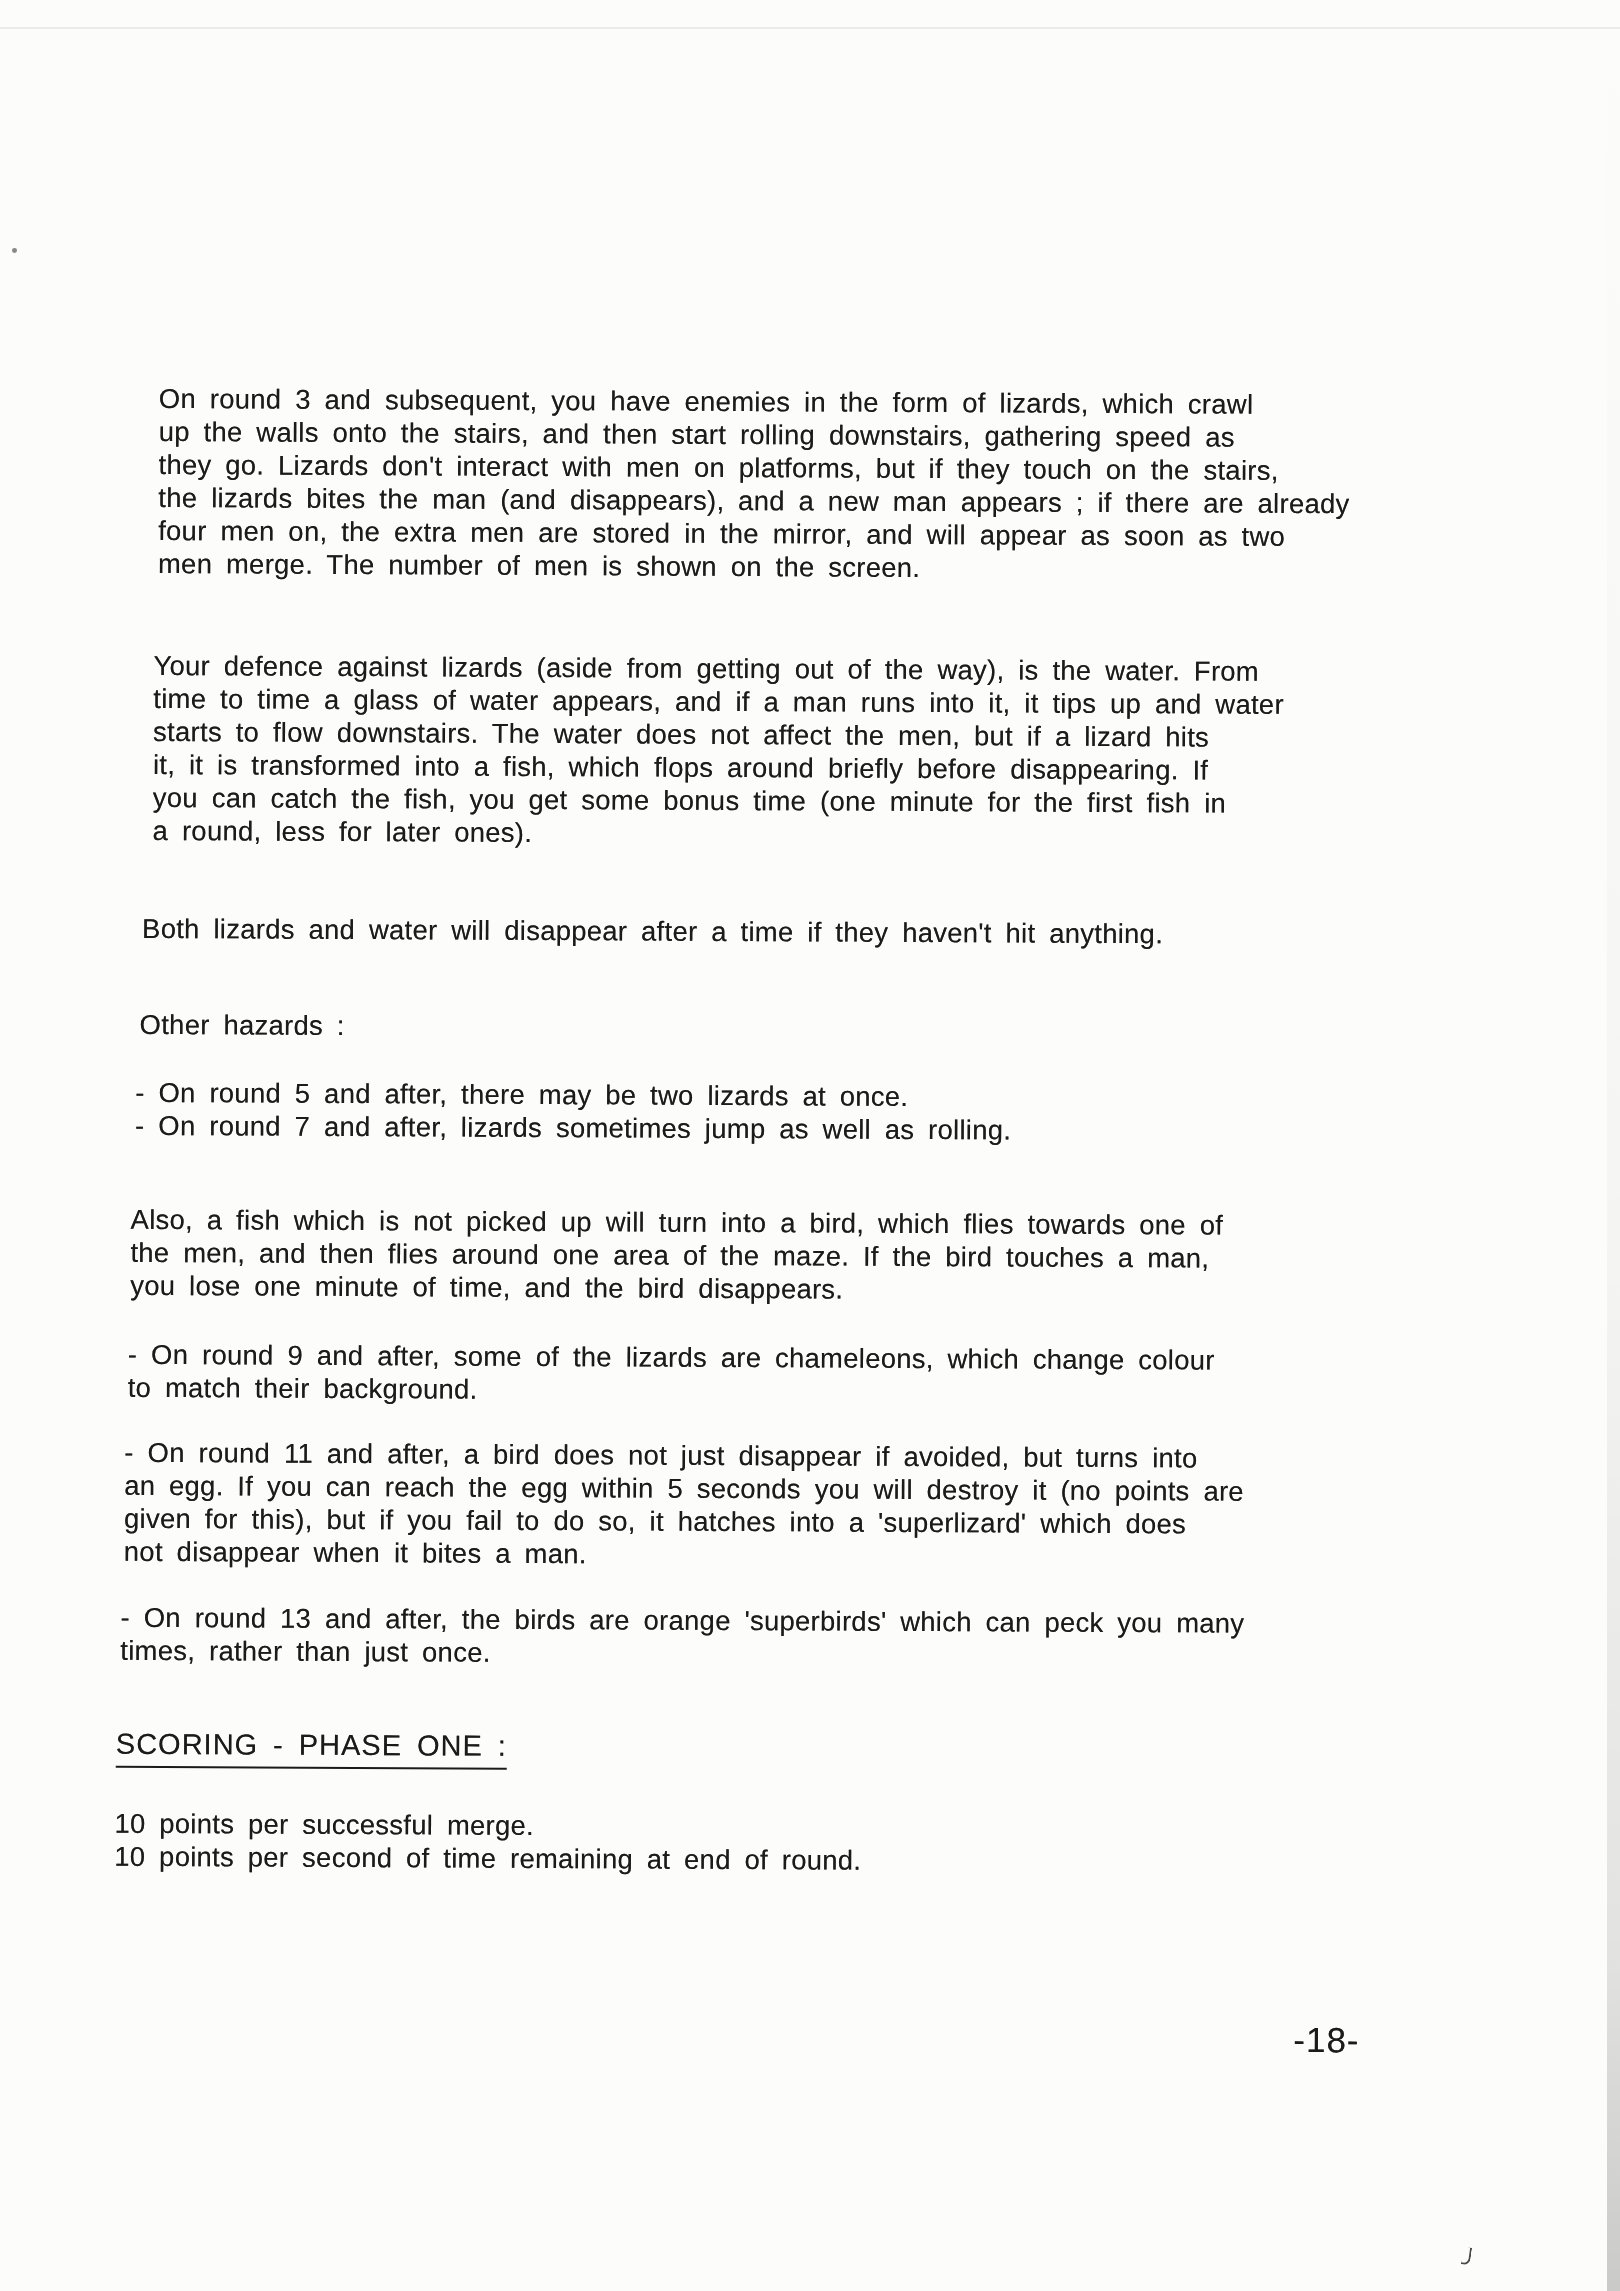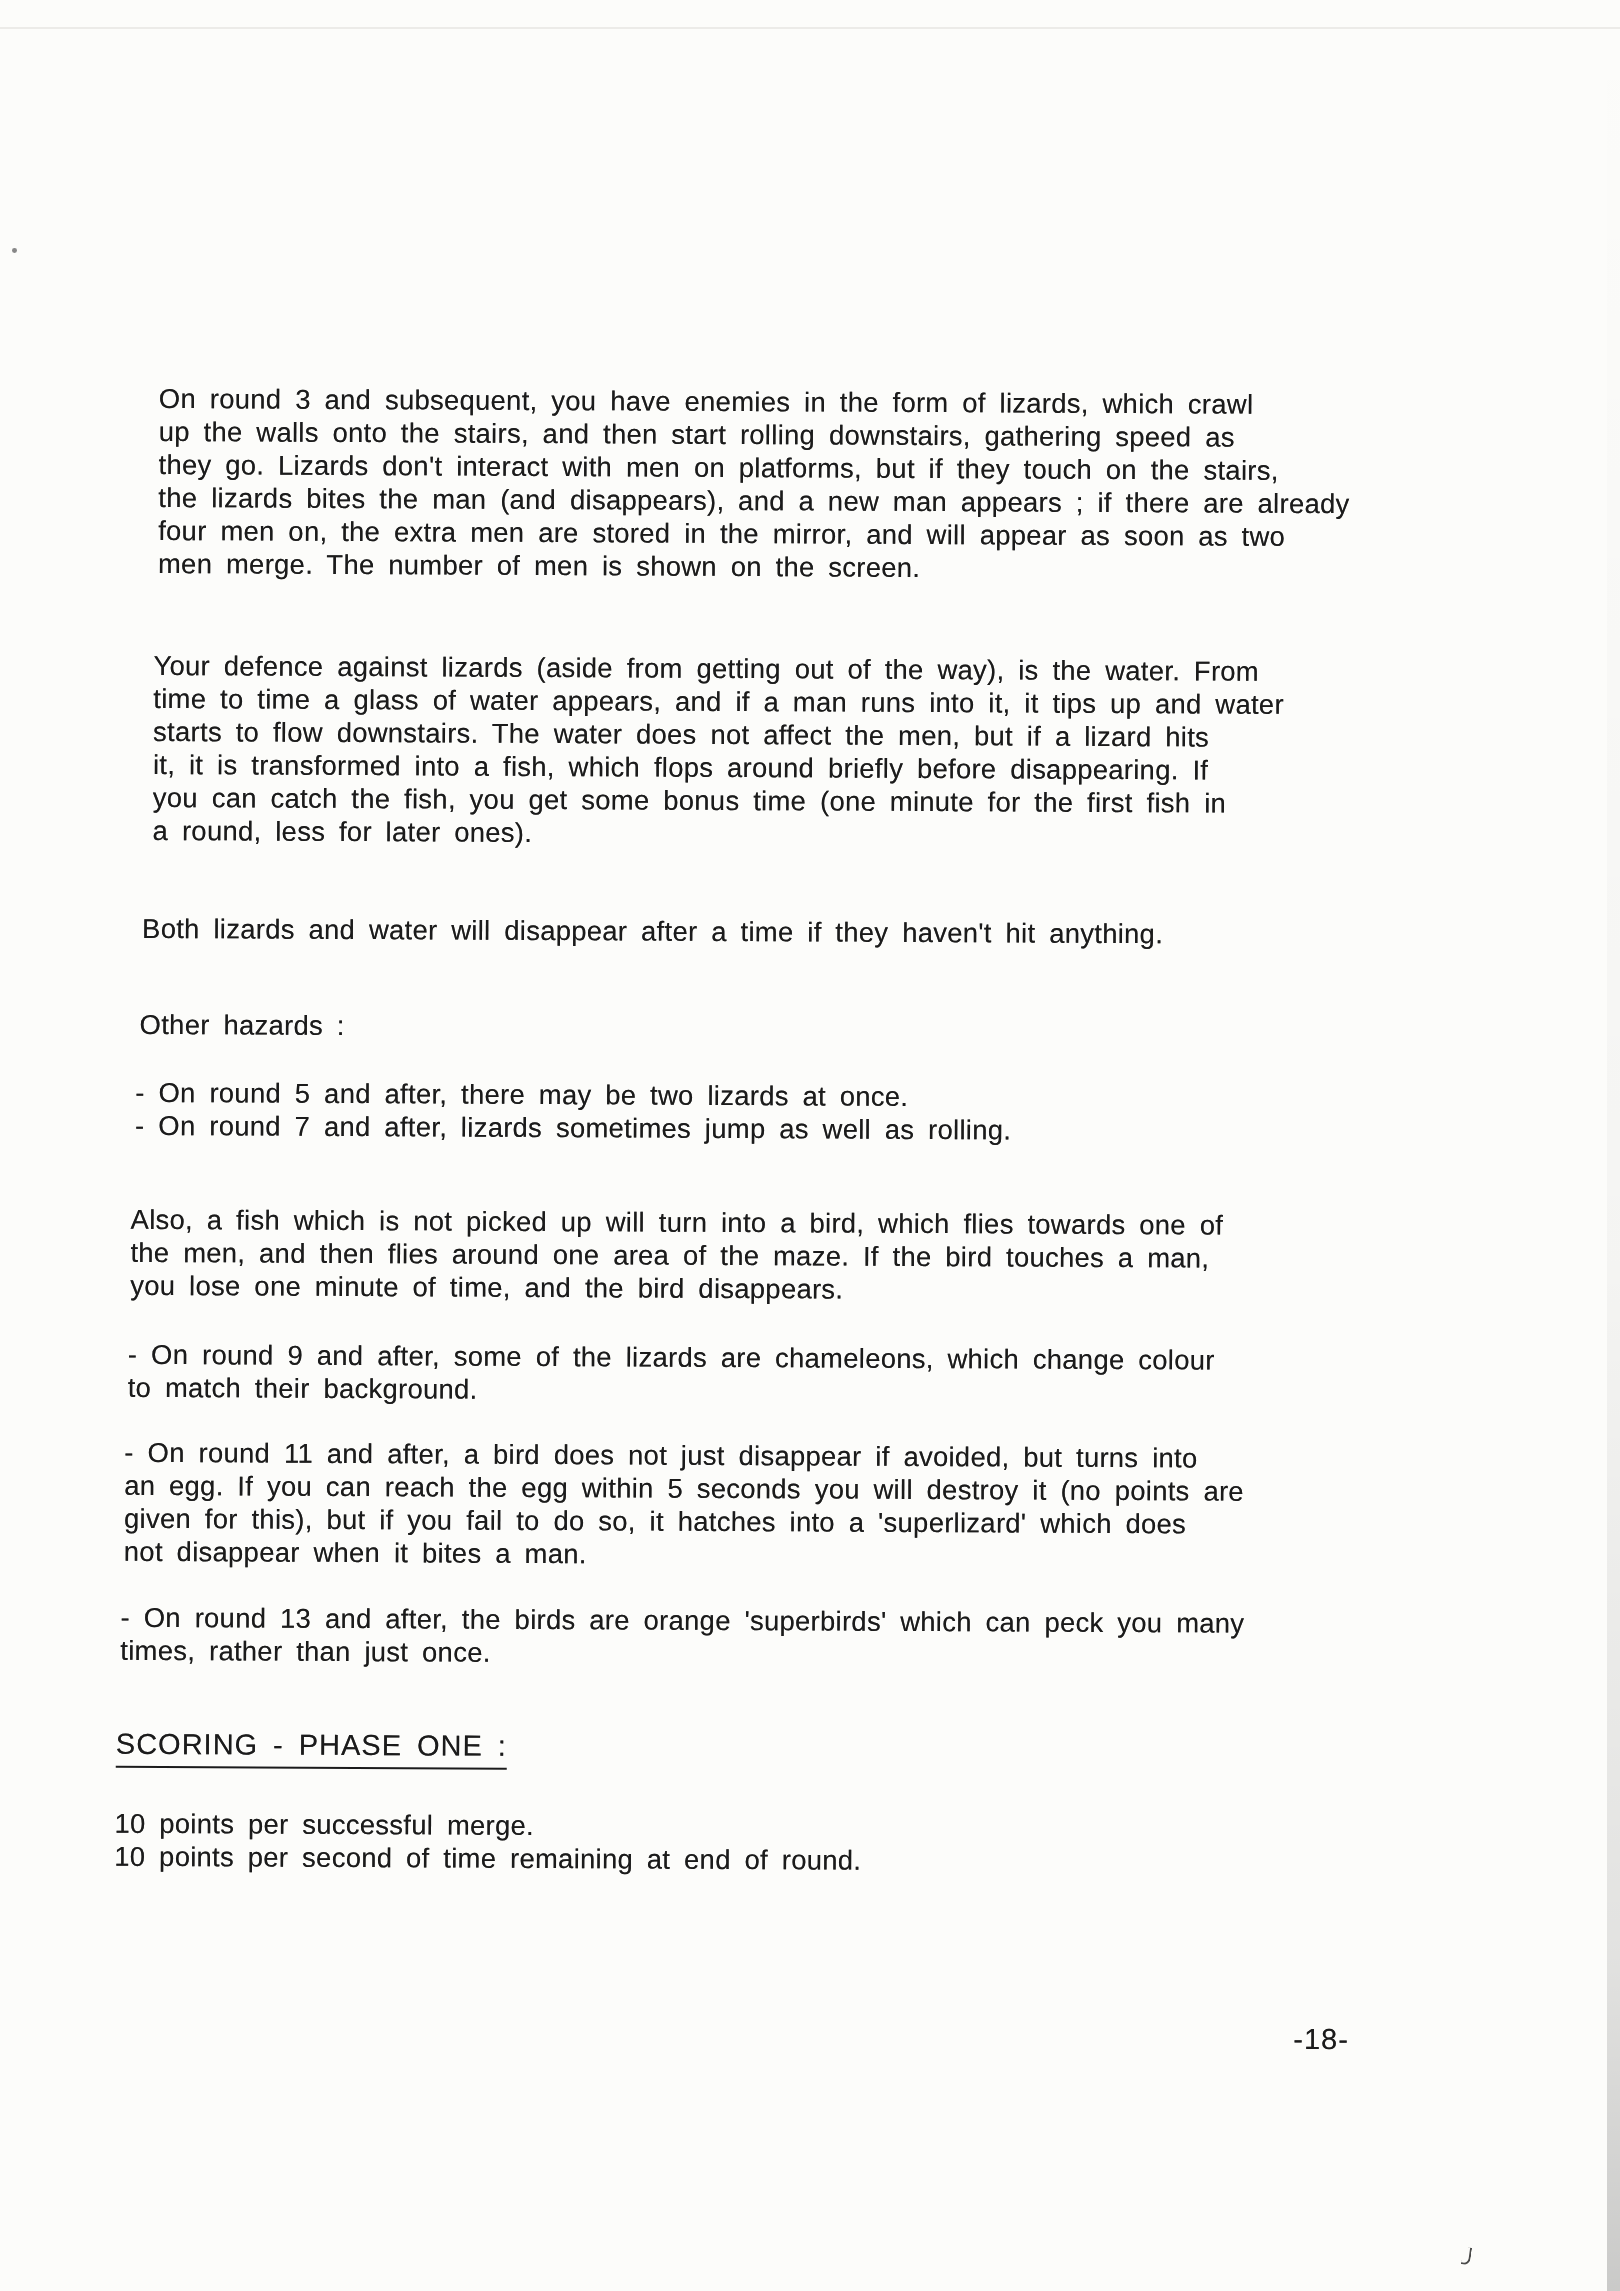--- a/index.html
+++ b/index.html
@@ -86,21 +86,21 @@
     font-size: 29px;
     letter-spacing: 1px;
     padding-bottom: 4.9px;
     border-bottom: 2.9px solid #1b1b1b;
   }
   #scoring-lines { margin: 39px 0 0 122px; }
 
   #page-number {
     position: absolute;
     left: 1302px; top: 2017px;
-    font-size: 29px;
+    font-size: 35px;
     letter-spacing: 1px;
   }
 </style>
 </head>
 <body>
 
 <div class="scan-topline"></div>
 <div class="scan-right-strip"></div>
 <div class="ink-speck-a"></div>
 <div class="ink-mark-b"></div>

